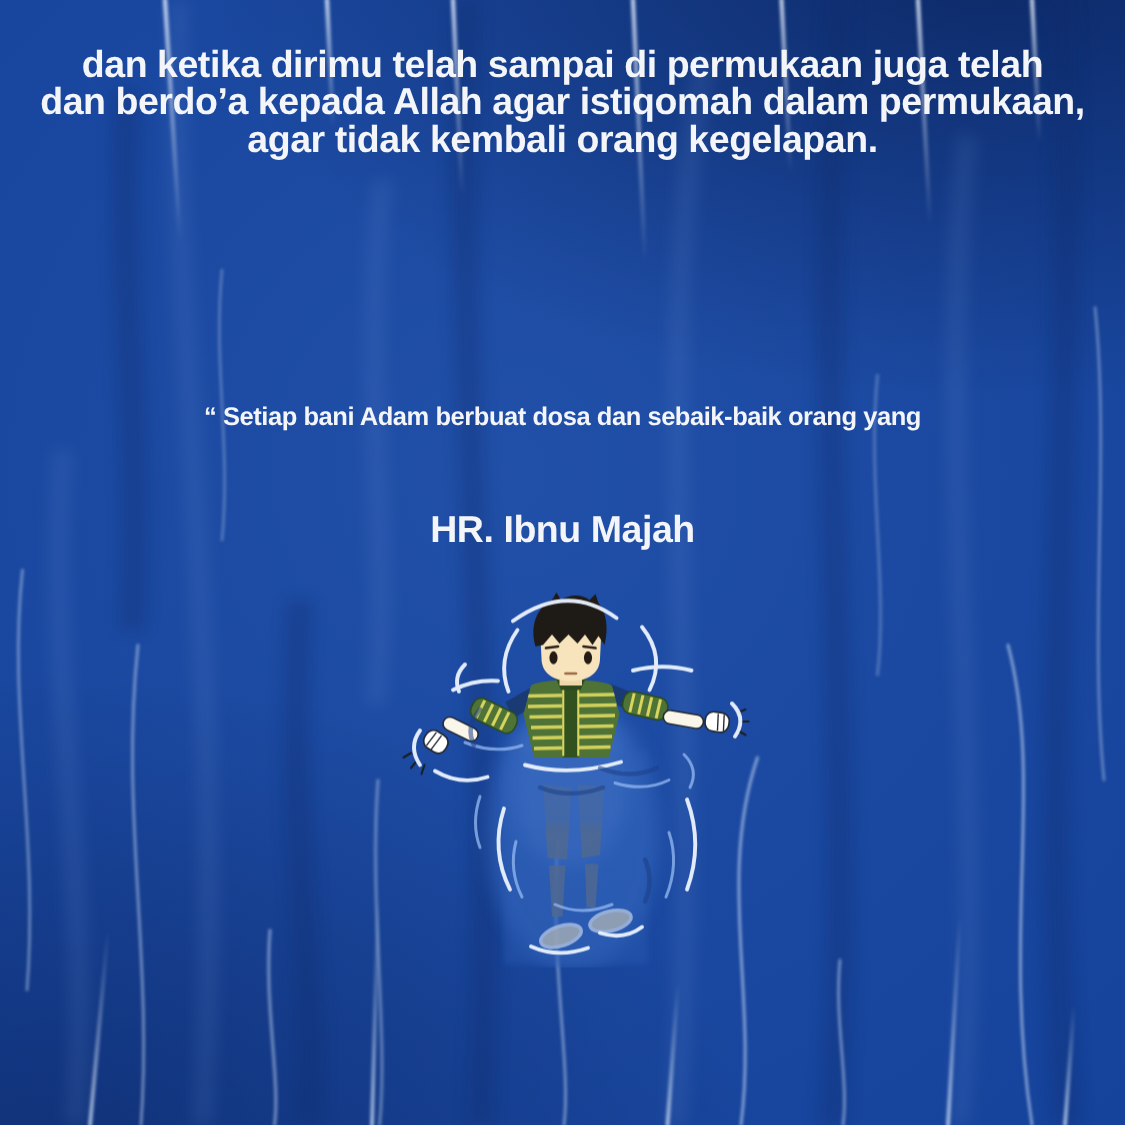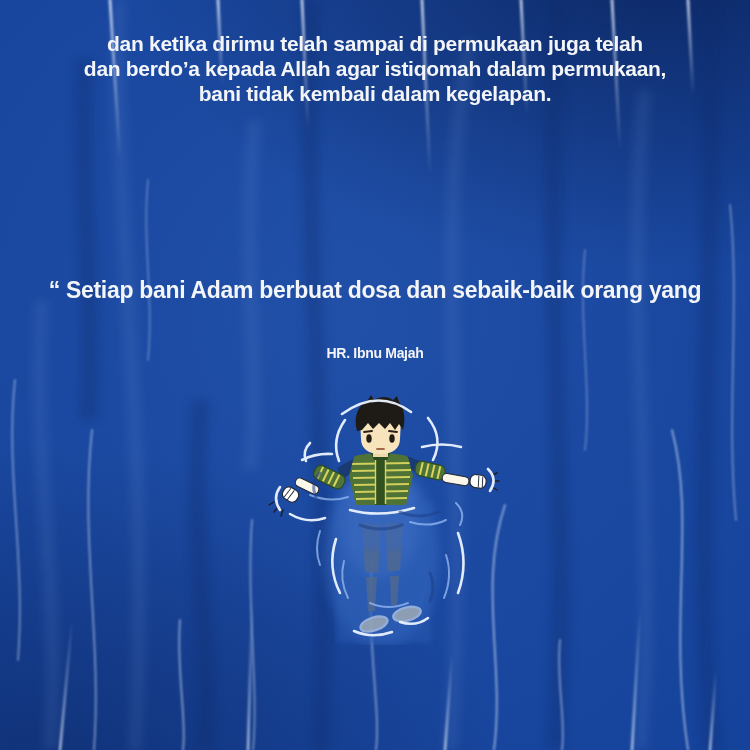--- a/index.html
+++ b/index.html
@@ -17,23 +17,23 @@
     position:relative;width:750px;height:750px;overflow:hidden;
     background:
       radial-gradient(850px 480px at 88% -4%, rgba(4,18,58,.55), rgba(4,18,58,0) 62%),
       radial-gradient(760px 560px at 6% 104%, rgba(7,22,66,.40), rgba(7,22,66,0) 60%),
       radial-gradient(820px 820px at 45% 42%, rgba(64,116,205,.28), rgba(64,116,205,0) 72%),
       var(--bg);
   }
   .bg-streaks{position:absolute;left:0;top:0;width:750px;height:750px;display:block;}
   .textblock{position:absolute;left:0;width:750px;text-align:center;color:var(--text);
     font-weight:bold;letter-spacing:-0.3px;}
-  .intro{top:31px;font-size:21px;line-height:25px;}
-  .hadith{top:277px;font-size:23px;line-height:26px;}
-  .attribution{top:341px;font-size:14px;line-height:24px;}
+  .intro{top:31px;font-size:25px;line-height:25px;}
+  .hadith{top:265px;font-size:17px;line-height:26px;}
+  .attribution{top:341px;font-size:25px;line-height:24px;}
   .figure{position:absolute;left:250px;top:383px;display:block;}
 </style>
 </head>
 <body>
 
 <div class="poster">
 
   <svg class="bg-streaks" viewBox="0 0 750 750" aria-hidden="true">
     <defs>
       <linearGradient id="fadeDown" x1="0" y1="0" x2="0" y2="1">
@@ -97,21 +97,21 @@
       <path d="M248,750 L252,600"></path>
       <path d="M445,750 L452,655"></path>
       <path d="M632,750 L640,610"></path>
       <path d="M710,750 L716,670"></path>
     </g>
   </svg>
 
   <div class="textblock intro">
     <div>dan ketika dirimu telah sampai di permukaan juga telah</div>
     <div>dan berdo’a kepada Allah agar istiqomah dalam permukaan,</div>
-    <div>bani tidak kembali dalam kegelapan.</div>
+    <div>agar tidak kembali orang kegelapan.</div>
   </div>
 
   <div class="textblock hadith">
     <div>“ Setiap bani Adam berbuat dosa dan sebaik-baik orang yang</div>
   </div>
 
   <div class="textblock attribution">HR. Ibnu Majah</div>
 
   <svg class="figure" width="260" height="262" viewBox="0 0 260 262" aria-hidden="true">
     <defs>

